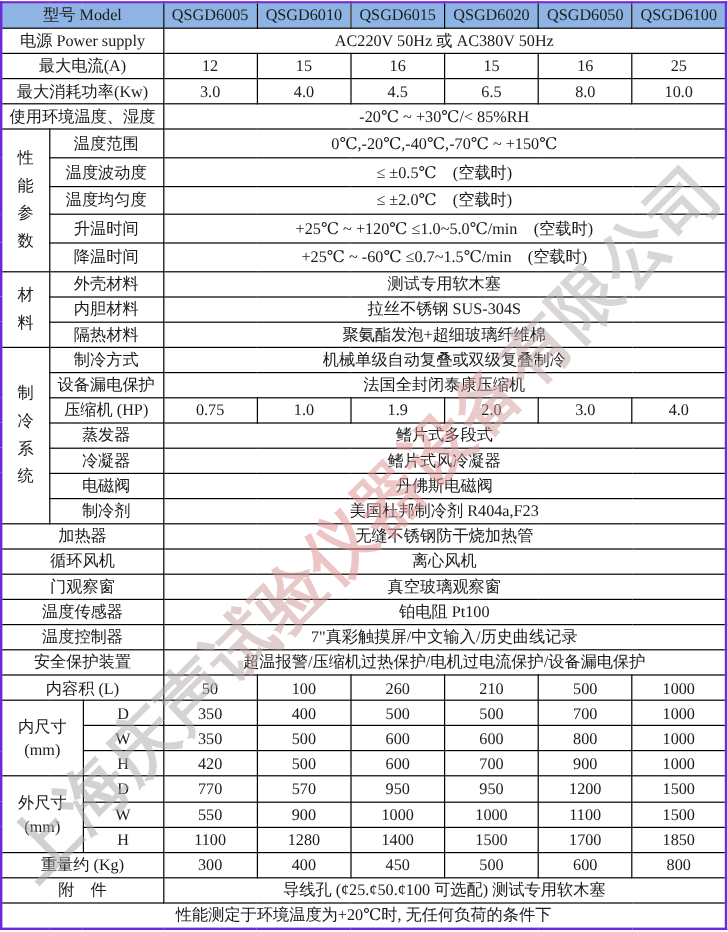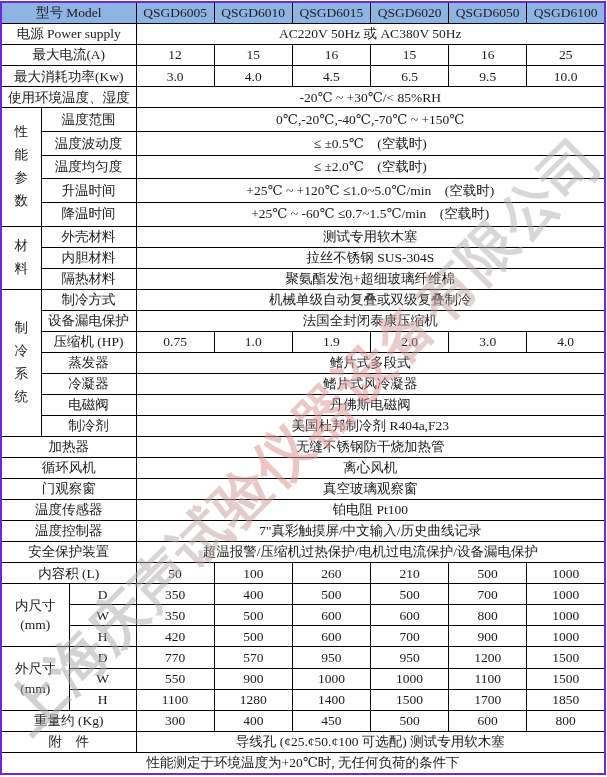--- a/index.html
+++ b/index.html
@@ -75,21 +75,21 @@
         <td class="val">15</td>
         <td class="val">16</td>
         <td class="val">25</td>
       </tr>
       <tr>
         <td colspan="3" class="lbl">最大消耗功率(Kw)</td>
         <td class="val">3.0</td>
         <td class="val">4.0</td>
         <td class="val">4.5</td>
         <td class="val">6.5</td>
-        <td class="val">9.5</td>
+        <td class="val">8.0</td>
         <td class="val">10.0</td>
       </tr>
       <tr>
         <td colspan="3" class="lbl">使用环境温度、湿度</td>
         <td colspan="6" class="val">-20℃ ~ +30℃/&lt; 85%RH</td>
       </tr>
       <tr>
         <td rowspan="5" class="grp-v"><span class="vtext">性能参数</span></td>
         <td colspan="2" class="lbl">温度范围</td>
         <td colspan="6" class="val">0℃,-20℃,-40℃,-70℃ ~ +150℃</td>

